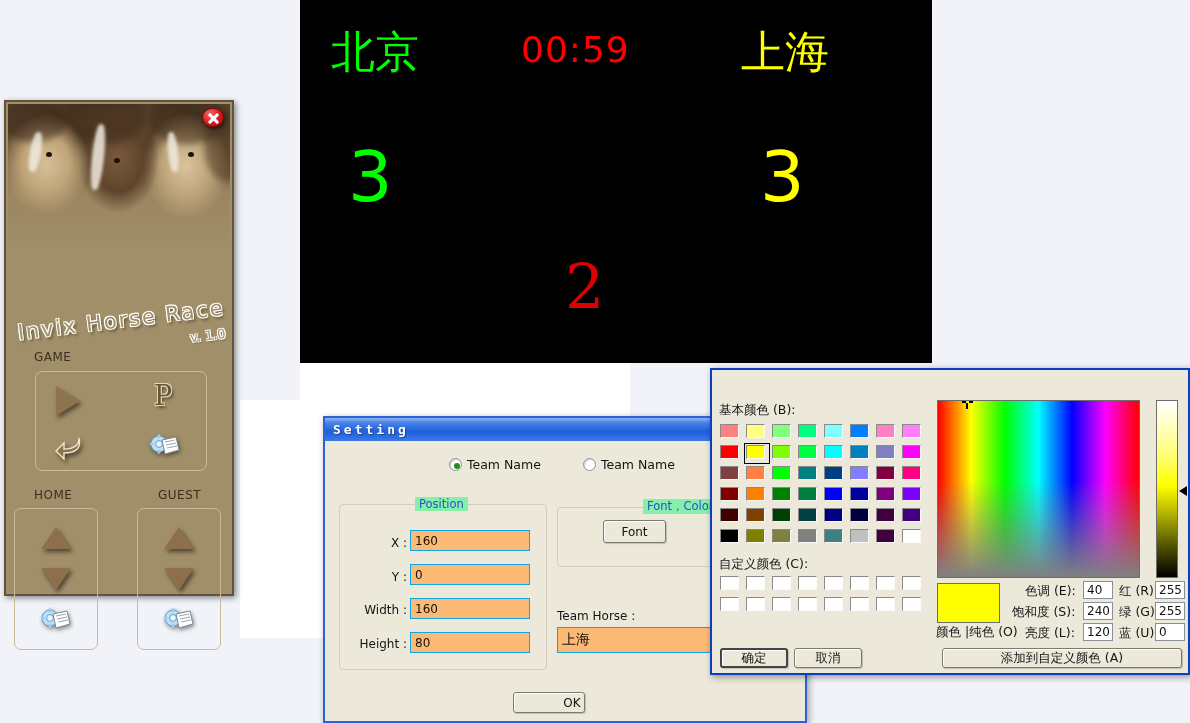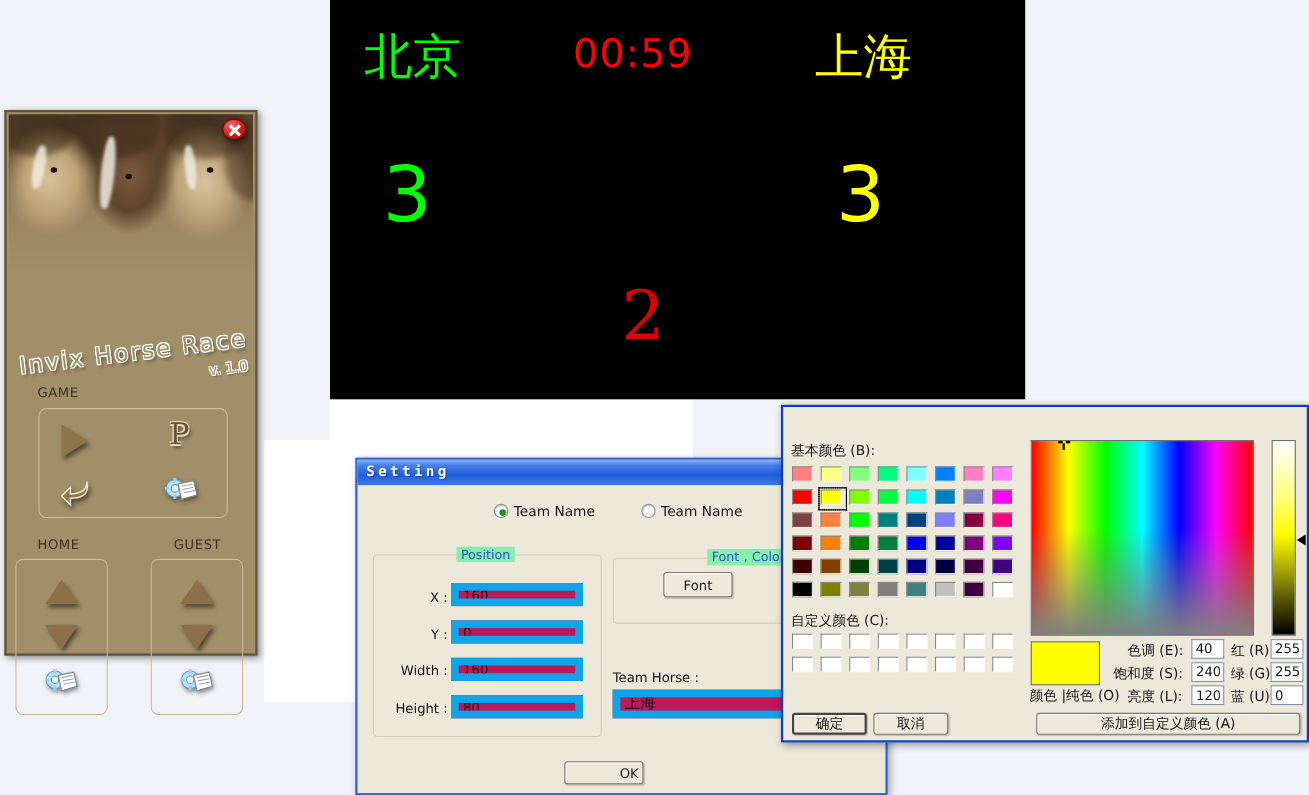--- a/index.html
+++ b/index.html
@@ -161,21 +161,21 @@
   }
   .group-title {
     position: absolute; font-family: "DejaVu Sans", sans-serif;
     font-size: 11.5px; color: #2b50c8; background: #86efac; padding: 0 4px;
   }
   .field-label {
     position: absolute; font-family: "DejaVu Sans", sans-serif;
     font-size: 12px; color: #141414; text-align: right;
   }
   .text-input {
-    position: absolute; background: #be185d; border: 7px solid #0ea5e9;
+    position: absolute; background: #fdba74; border: 1px solid #0ea5e9;
     font-family: "DejaVu Sans", sans-serif; font-size: 12px; color: #111;
     padding: 1px 4px; outline: none;
   }
   .win-btn {
     position: absolute; background: #ece8da;
     border: 1px solid #7c7a6e; border-radius: 3px;
     box-shadow: inset 1px 1px 0 #fff, 1px 1px 1px rgba(0,0,0,.18);
     font-family: "DejaVu Sans", sans-serif; font-size: 12px; color: #141414;
     cursor: pointer; display: flex; align-items: center; justify-content: center;
   }

